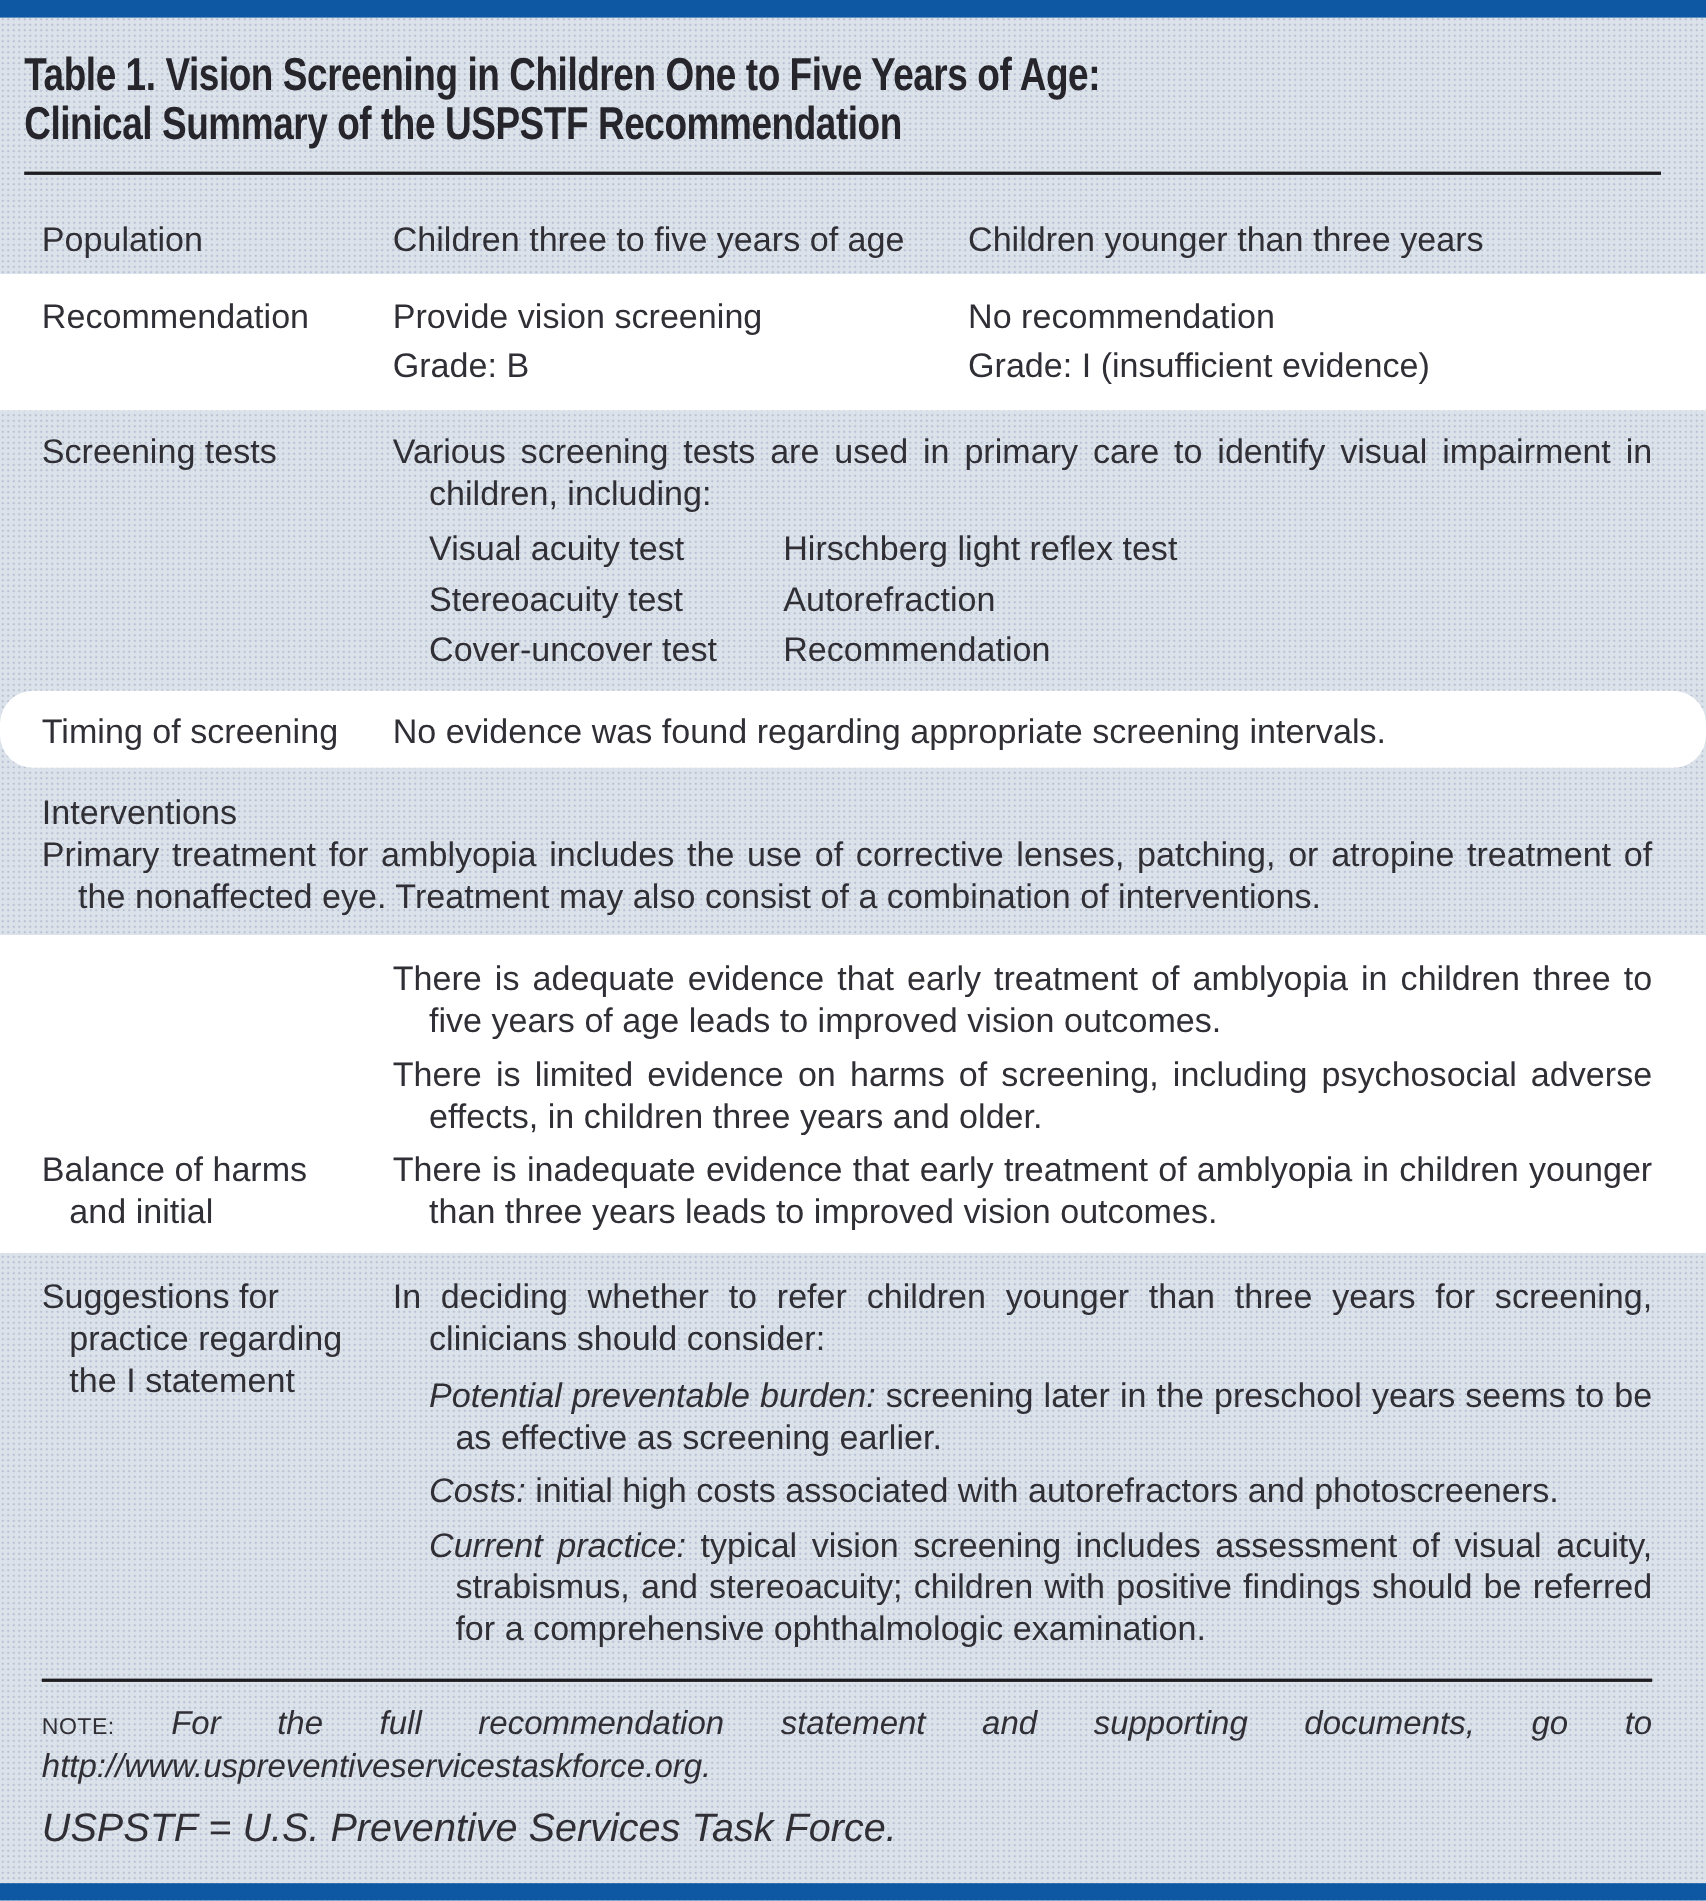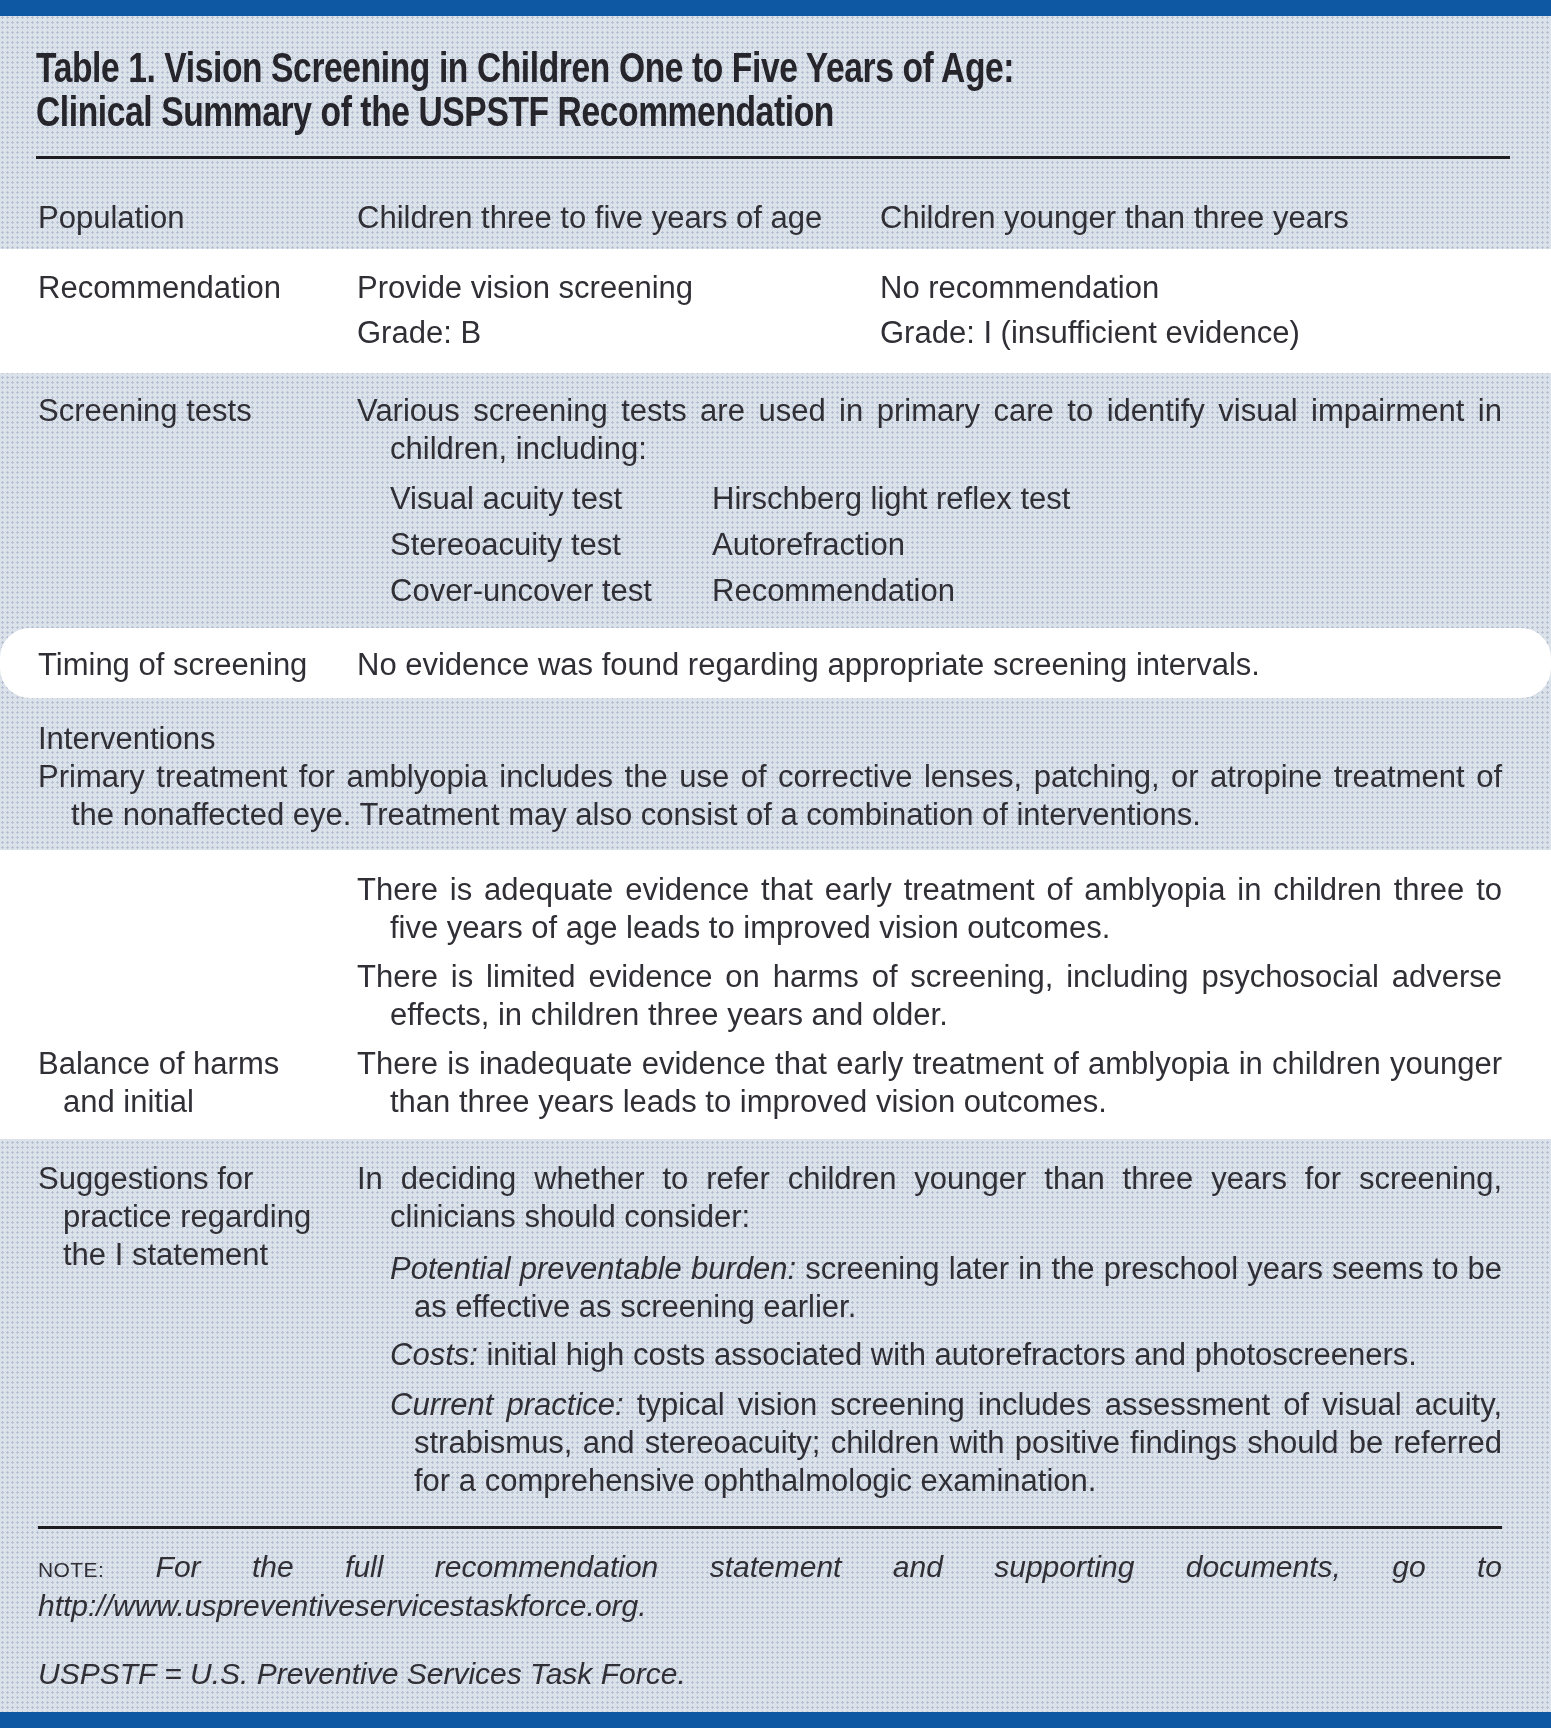--- a/index.html
+++ b/index.html
@@ -15,21 +15,21 @@
     background-image: radial-gradient(rgba(144,160,188,0.50) 1px, rgba(0,0,0,0) 1.35px);
     background-size: 5px 5px;
     font-family: "Liberation Sans", "DejaVu Sans", sans-serif;
     font-size: 31px;
     line-height: 38px;
     color: #302f36;
   }
   .bar { flex: none; height: 16px; background: #0d57a3; }
   .bar.bottom { margin-top: auto; }
 
-  .header { flex: none; padding: 30px 41px 0 36px; }
+  .header { flex: none; padding: 30px 41px 0 22px; }
   .title {
     font-weight: bold;
     font-size: 42px;
     line-height: 44px;
     color: #26252b;
     letter-spacing: -0.5px;
     transform: scaleX(0.80);
     transform-origin: left top;
     white-space: nowrap;
   }
@@ -79,21 +79,21 @@
     font-size: 30px;
     line-height: 36px;
     text-align: justify;
     overflow-wrap: anywhere;
   }
   .note-label {
     font-style: normal;
     font-size: 21px;
     letter-spacing: 0.4px;
   }
-  .abbr-p { margin-top: 32px; font-style: italic; font-size: 30px; line-height: 36px; }
+  .abbr-p { margin-top: 20px; font-style: italic; font-size: 36px; line-height: 36px; }
 </style>
 </head>
 <body>
 
 <div class="page">
 
   <div class="bar top"></div>
 
   <div class="header">
     <div class="title">

